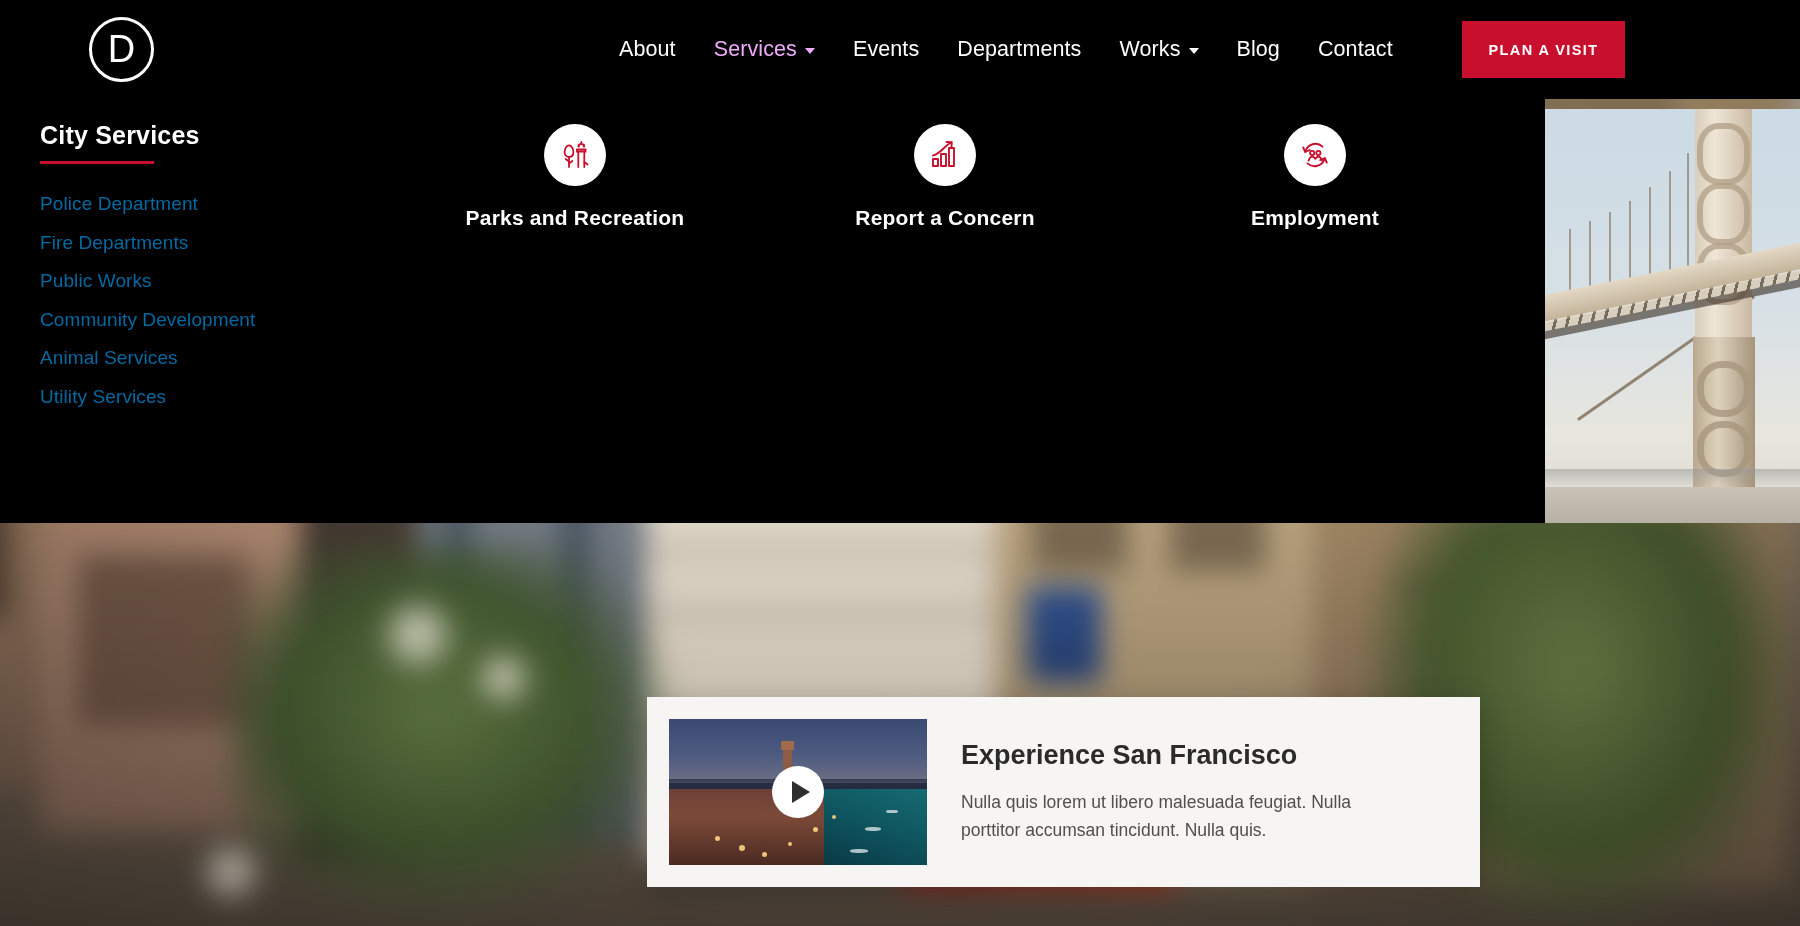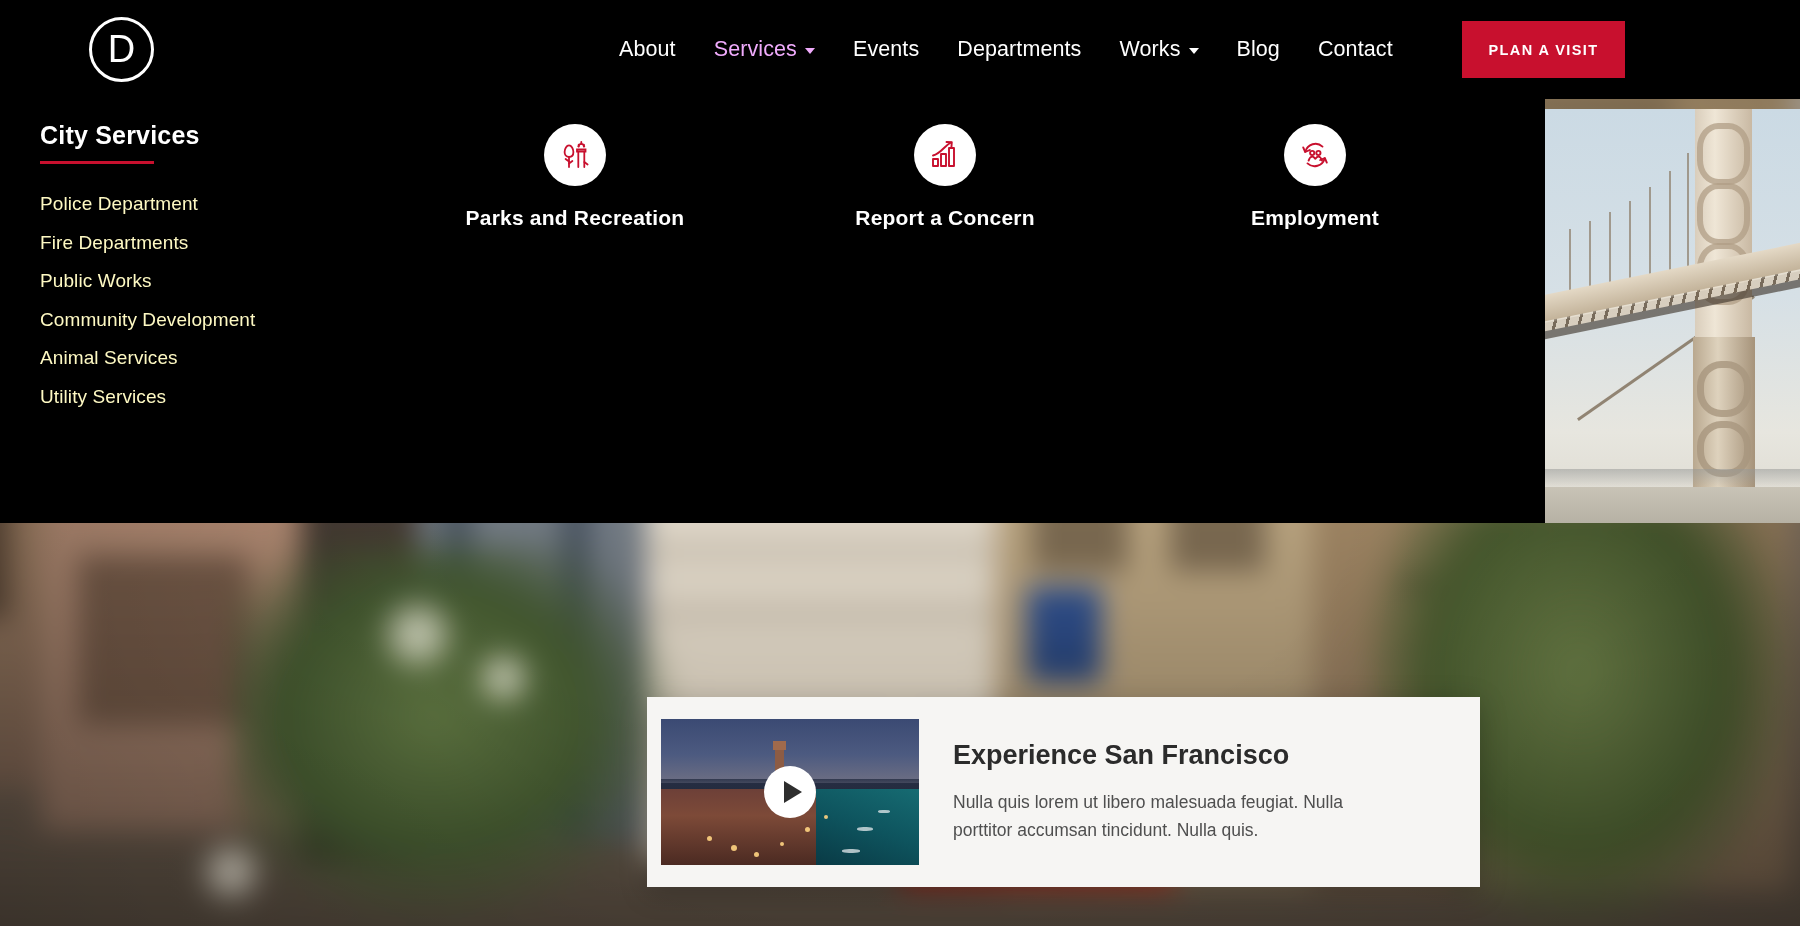--- a/index.html
+++ b/index.html
@@ -304,21 +304,21 @@
     background: #c8102e;
     margin-top: 11px;
   }
   .mega-links {
     margin-top: 29px;
     display: flex;
     flex-direction: column;
     gap: 16.5px;
   }
   .mega-link {
-    color: #fef9c3;
+    color: #0369a1;
     font-size: 19px;
     font-weight: 400;
     cursor: pointer;
     letter-spacing: .1px;
   }
 
   
   .mega-grid {
     position: absolute;
     left: 390px; top: 25px;
@@ -354,21 +354,21 @@
 
   
   .video-card {
     position: absolute;
     left: 647px; top: 697px;
     width: 833px; height: 190px;
     background: #f6f5f3;
     box-shadow: 0 6px 26px rgba(0,0,0,.22);
     display: flex;
     align-items: center;
-    padding: 14px;
+    padding: 22px;
     z-index: 20;
   }
   .video-thumb {
     position: relative;
     width: 258px; height: 146px;
     overflow: hidden;
     flex: none;
     background: #1c2438;
     cursor: pointer;
   }

